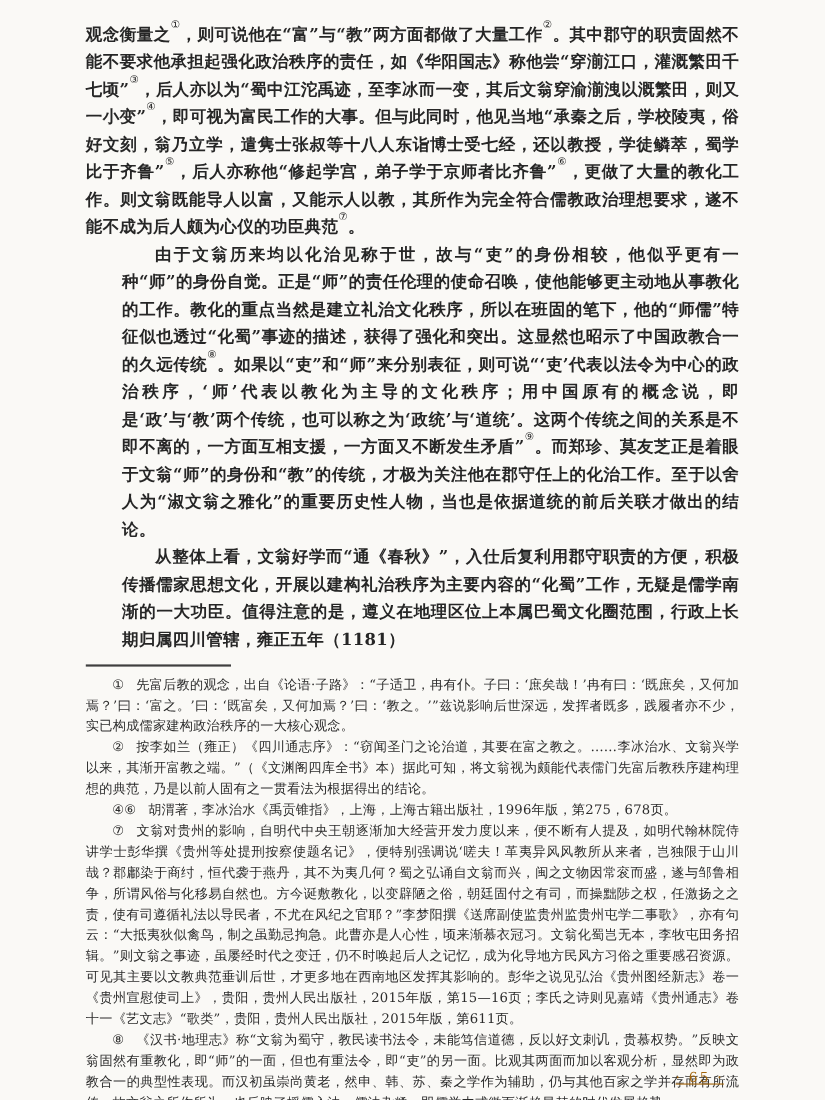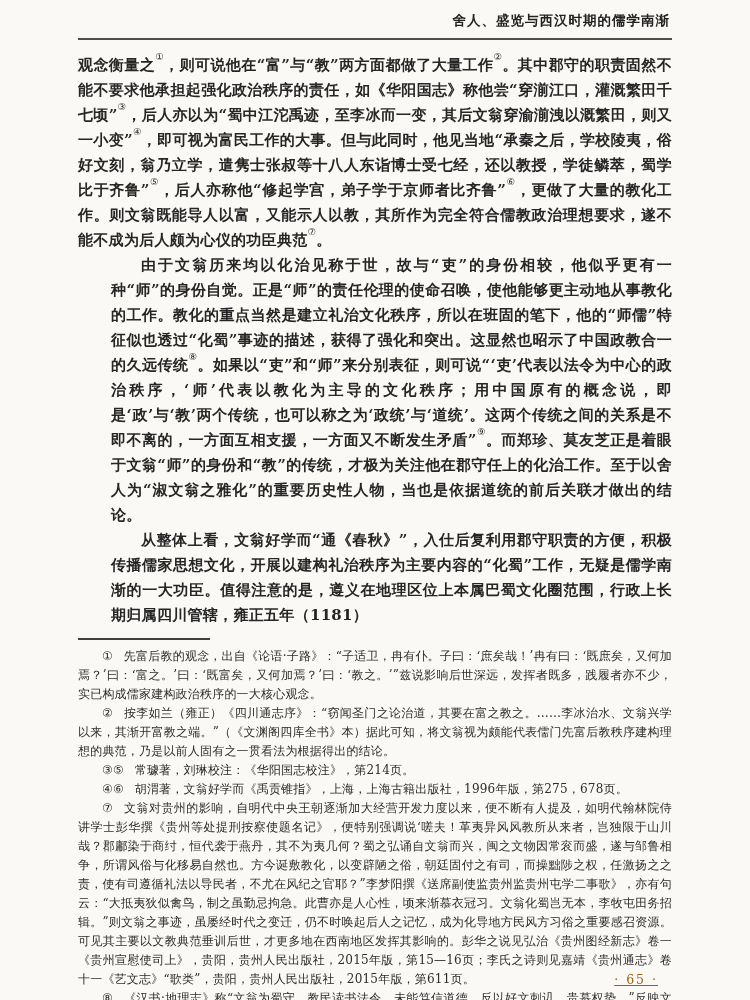--- a/index.html
+++ b/index.html
@@ -79,42 +79,38 @@
     letter-spacing: 2px;
     color: #a16207;
     text-decoration: underline;
   }
 </style>
 </head>
 <body>
 
 <div class="page">
 
-  <div class="running-head">舍人、盛览与西汉时期的儒学南渐</div>
 
   <div class="body-text">
     <p>观念衡量之<sup class="fnref">①</sup>，则可说他在“富”与“教”两方面都做了大量工作<sup class="fnref">②</sup>。其中郡守的职责固然不能不要求他承担起强化政治秩序的责任，如《华阳国志》称他尝“穿湔江口，灌溉繁田千七顷”<sup class="fnref">③</sup>，后人亦以为“蜀中江沱禹迹，至李冰而一变，其后文翁穿渝湔洩以溉繁田，则又一小变”<sup class="fnref">④</sup>，即可视为富民工作的大事。但与此同时，他见当地“承秦之后，学校陵夷，俗好文刻，翁乃立学，遣隽士张叔等十八人东诣博士受七经，还以教授，学徒鳞萃，蜀学比于齐鲁”<sup class="fnref">⑤</sup>，后人亦称他“修起学宫，弟子学于京师者比齐鲁”<sup class="fnref">⑥</sup>，更做了大量的教化工作。则文翁既能导人以富，又能示人以教，其所作为完全符合儒教政治理想要求，遂不能不成为后人颇为心仪的功臣典范<sup class="fnref">⑦</sup>。</p>
     <p class="indent">由于文翁历来均以化治见称于世，故与“吏”的身份相较，他似乎更有一种“师”的身份自觉。正是“师”的责任伦理的使命召唤，使他能够更主动地从事教化的工作。教化的重点当然是建立礼治文化秩序，所以在班固的笔下，他的“师儒”特征似也透过“化蜀”事迹的描述，获得了强化和突出。这显然也昭示了中国政教合一的久远传统<sup class="fnref">⑧</sup>。如果以“吏”和“师”来分别表征，则可说“‘吏’代表以法令为中心的政治秩序，‘师’代表以教化为主导的文化秩序；用中国原有的概念说，即是‘政’与‘教’两个传统，也可以称之为‘政统’与‘道统’。这两个传统之间的关系是不即不离的，一方面互相支援，一方面又不断发生矛盾”<sup class="fnref">⑨</sup>。而郑珍、莫友芝正是着眼于文翁“师”的身份和“教”的传统，才极为关注他在郡守任上的化治工作。至于以舍人为“淑文翁之雅化”的重要历史性人物，当也是依据道统的前后关联才做出的结论。</p>
     <p class="indent">从整体上看，文翁好学而“通《春秋》”，入仕后复利用郡守职责的方便，积极传播儒家思想文化，开展以建构礼治秩序为主要内容的“化蜀”工作，无疑是儒学南渐的一大功臣。值得注意的是，遵义在地理区位上本属巴蜀文化圈范围，行政上长期归属四川管辖，雍正五年（1181）</p>
   </div>
 
   <hr class="footnote-rule">
 
   <div class="footnotes">
     <p>
       <span class="fn-marker">①</span><span>先富后教的观念，出自《论语·子路》：“子适卫，冉有仆。子曰：‘庶矣哉！’冉有曰：‘既庶矣，又何加焉？’曰：‘富之。’曰：‘既富矣，又何加焉？’曰：‘教之。’”兹说影响后世深远，发挥者既多，践履者亦不少，实已构成儒家建构政治秩序的一大核心观念。</span>
     </p>
     <p>
       <span class="fn-marker">②</span><span>按李如兰（雍正）《四川通志序》：“窃闻圣门之论治道，其要在富之教之。……李冰治水、文翁兴学以来，其渐开富教之端。”（《文渊阁四库全书》本）据此可知，将文翁视为颇能代表儒门先富后教秩序建构理想的典范，乃是以前人固有之一贯看法为根据得出的结论。</span>
     </p>
     <p>
-      <span class="fn-marker">③⑤</span><span>常璩著，刘琳校注：《华阳国志校注》，第214页。</span>
-    </p>
-    <p>
-      <span class="fn-marker">④⑥</span><span>胡渭著，文翁好学而《禹贡锥指》，上海，上海古籍出版社，1996年版，第275，678页。</span>
+      <span class="fn-marker">④⑥</span><span>胡渭著，李冰治水《禹贡锥指》，上海，上海古籍出版社，1996年版，第275，678页。</span>
     </p>
     <p>
       <span class="fn-marker">⑦</span><span>文翁对贵州的影响，自明代中央王朝逐渐加大经营开发力度以来，便不断有人提及，如明代翰林院侍讲学士彭华撰《贵州等处提刑按察使题名记》，便特别强调说‘嗟夫！革夷异风风教所从来者，岂独限于山川哉？郡鄘染于商纣，恒代袭于燕丹，其不为夷几何？蜀之弘诵自文翁而兴，闽之文物因常衮而盛，遂与邹鲁相争，所谓风俗与化移易自然也。方今诞敷教化，以变辟陋之俗，朝廷固付之有司，而操黜陟之权，任激扬之之责，使有司遵循礼法以导民者，不尤在风纪之官耶？”李梦阳撰《送席副使监贵州监贵州屯学二事歌》，亦有句云：“大抵夷狄似禽鸟，制之虽勤忌拘急。此曹亦是人心性，顷来渐慕衣冠习。文翁化蜀岂无本，李牧屯田务招辑。”则文翁之事迹，虽屡经时代之变迁，仍不时唤起后人之记忆，成为化导地方民风方习俗之重要感召资源。可见其主要以文教典范垂训后世，才更多地在西南地区发挥其影响的。彭华之说见弘治《贵州图经新志》卷一《贵州宣慰使司上》，贵阳，贵州人民出版社，2015年版，第15—16页；李氏之诗则见嘉靖《贵州通志》卷十一《艺文志》“歌类”，贵阳，贵州人民出版社，2015年版，第611页。</span>
     </p>
     <p>
       <span class="fn-marker">⑧</span><span>《汉书·地理志》称“文翁为蜀守，教民读书法令，未能笃信道德，反以好文刺讥，贵慕权势。”反映文翁固然有重教化，即“师”的一面，但也有重法令，即“吏”的另一面。比观其两面而加以客观分析，显然即为政教合一的典型性表现。而汉初虽崇尚黄老，然申、韩、苏、秦之学作为辅助，仍与其他百家之学并存而有所流传，故文翁之所作所为，也反映了援儒入法，儒法杂糅，即儒学由式微而渐趋显赫的时代发展趋势。</span>
     </p>
 
   </div>
 

